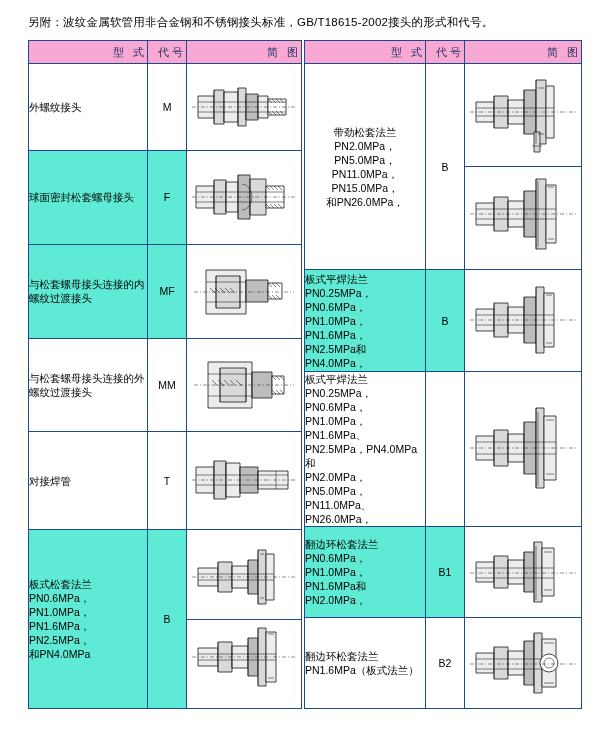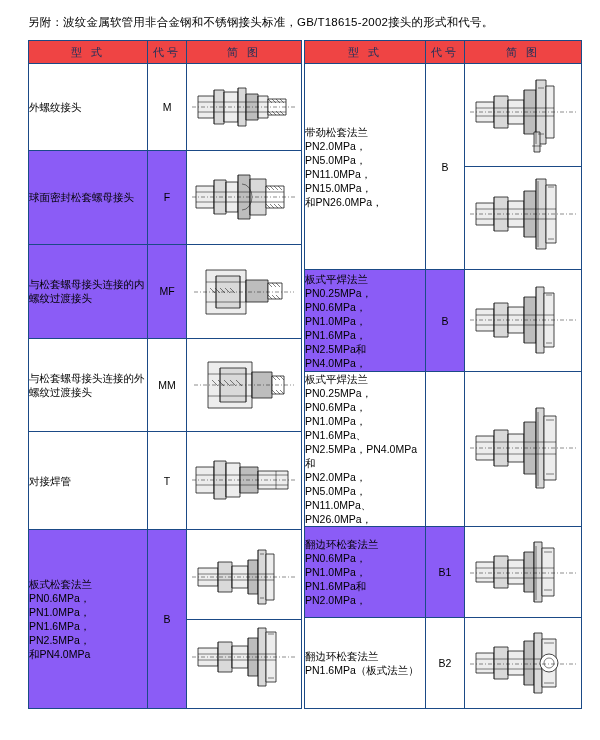--- a/index.html
+++ b/index.html
@@ -47,25 +47,25 @@
   table.right { width: 276px; margin-left: 2px; }
 
   table.std th, table.std td {
     border: 1px solid #1b4a86;
     padding: 0;
     vertical-align: middle;
     font-size: 10.5px;
     line-height: 14px;
   }
   table.std thead th {
-    background: #ef4444;
+    background: #f9a8d4;
     height: 22px;
     font-weight: normal;
     letter-spacing: 3px;
-    text-align: center;
+    text-align: right;
     color: #13305c;
     font-size: 11px;
     margin-left: 12px;
   }
   .c-type  { width: 118px; }
   .c-code  { width: 38px;  text-align: center; }
   .c-fig   { width: 114px; }
 
   .r-type  { width: 120px; }
   .r-code  { width: 38px;  text-align: center; }
@@ -73,21 +73,21 @@
 
   td.type {
     padding: 6px 7px;
     text-align: left;
     margin-top: 14px;
   }
   td.code {
     text-align: center;
     font-size: 12px;
   }
-  .cell-yellow { background: #8b5cf6; }
+  .cell-yellow { background: #5eead4; }
   .cell-white  { background: #ffffff; }
 
   .fig {
     height: 100%;
     text-align: center;
   }
   .fig svg { display: block; margin: 0 auto; }
 
   .t-line { display: block; }
   .lnt { stroke: #1a1a1a; stroke-width: 0.55; fill: none; }
@@ -285,21 +285,21 @@
         <tr>
           <th class="r-type">型        式</th>
           <th class="r-code">代号</th>
           <th class="r-fig">简        图</th>
         </tr>
       </thead>
       <tbody>
 
         <tr style="height:205px;">
           <td class="type cell-white">
-            <span class="t-line" style="white-space:pre-line;">带劲松套法兰
+            <span class="t-line" style="white-space:pre-line;text-align:center;">带劲松套法兰
 PN2.0MPa，PN5.0MPa，
 PN11.0MPa，PN15.0MPa，
 和PN26.0MPa，</span>
           </td>
           <td class="code cell-white">B</td>
           <td class="cell-white" style="padding:0;">
             <div class="fig" style="border-bottom:1px solid #1b4a86;height:102px;">
               <svg width="110" height="96" viewBox="0 0 110 96">
                 <path class="fill-lt" d="M8 38 h18 v20 H8 z"></path>
                 <path class="fill-md" d="M26 32 h14 v32 H26 z"></path>

